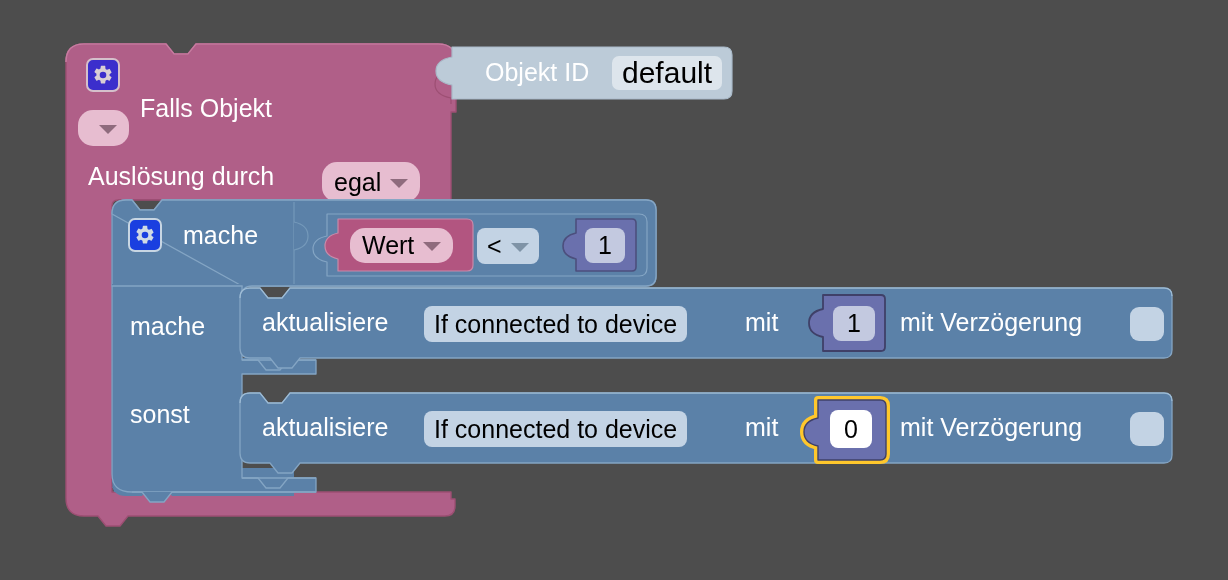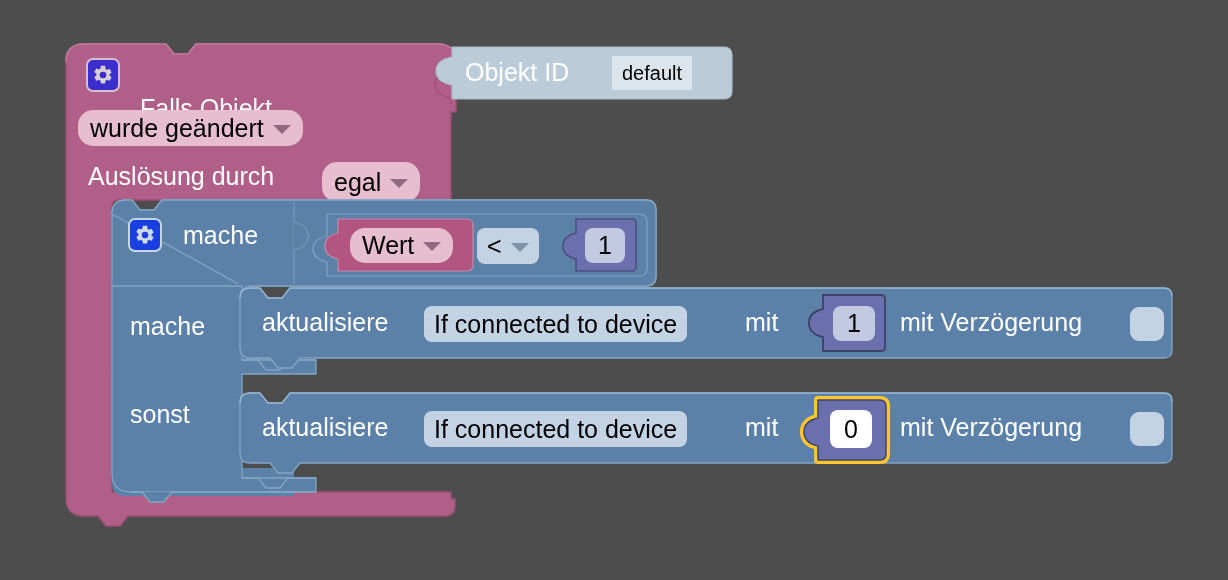--- a/index.html
+++ b/index.html
@@ -43,22 +43,22 @@
     box-sizing: border-box;
   }
   .field-pink {
     background: #e7bdd0;
     border-radius: 15px;
     font-size: 25px;
     padding: 0 12px;
   }
   .field-light {
     background: #dde5ec;
-    border-radius: 0;
-    font-size: 20px;
+    border-radius: 7px;
+    font-size: 30px;
     padding: 0 10px;
   }
   .field-lav {
     background: #c3c9e0;
     border-radius: 8px;
     font-size: 25px;
   }
   .field-white {
     background: #ffffff;
     border-radius: 8px;
@@ -150,21 +150,20 @@
 
     <div class="gear" style="left:20px; top:14px; width:34px; height:34px; background:#3b2ecc; border:2px solid #d5c0cb;">
       <svg width="22" height="22" viewBox="0 0 24 24" aria-hidden="true">
         <path fill="#d9cfd4" d="M19.14,12.94a7.49,7.49,0,0,0,.05-.94,7.49,7.49,0,0,0-.05-.94l2.03-1.58a0.49,0.49,0,0,0,.12-0.61l-1.92-3.32a0.49,0.49,0,0,0-.59-0.22l-2.39,.96a7.3,7.3,0,0,0-1.62-.94l-.36-2.54A0.48,0.48,0,0,0,13.93,2H10.07a0.48,0.48,0,0,0-.47.41L9.24,4.95a7.3,7.3,0,0,0-1.62,.94l-2.39-.96a0.49,0.49,0,0,0-.59,.22L2.72,8.47a0.49,0.49,0,0,0,.12,.61L4.87,10.66a7.49,7.49,0,0,0,0,1.88L2.84,14.12a0.49,0.49,0,0,0-.12,.61l1.92,3.32a0.49,0.49,0,0,0,.59,.22l2.39-.96a7.3,7.3,0,0,0,1.62,.94l.36,2.54a0.48,0.48,0,0,0,.47,.41h3.86a0.48,0.48,0,0,0,.47-.41l.36-2.54a7.3,7.3,0,0,0,1.62-.94l2.39,.96a0.49,0.49,0,0,0,.59-.22l1.92-3.32a0.49,0.49,0,0,0-.12-.61ZM12,15.6A3.6,3.6,0,1,1,15.6,12,3.6,3.6,0,0,1,12,15.6Z"></path>
       </svg>
     </div>
 
     <div class="lbl" style="left:74px; top:18px;margin-top:34px;">Falls Objekt</div>
 
     <div class="field field-pink" style="left:12px; top:66px; height:36px;">
-      <span>wurde geändert</span>
       <span class="caret"></span>
     </div>
 
     <div class="lbl" style="left:22px; top:120px;">Auslösung durch</div>
 
     <div class="field field-pink" style="left:256px; top:118px; height:40px;">
       <span>egal</span>
       <span class="caret"></span>
     </div>
   </div>
@@ -176,21 +175,21 @@
         L 284,0
         Q 292,0 292,8
         L 292,44
         Q 292,52 284,52
         L 12,52
         L 12,38
         q -16,-3 -16,-14
         q 0,-11 16,-14
         Z" fill="#bccbd8" stroke="#a9bac9" stroke-width="1.2" stroke-linejoin="round"></path>
     </svg>
-    <div class="lbl" style="left:25px; top:13px;">Objekt ID</div>
+    <div class="lbl" style="left:45px; top:13px;">Objekt ID</div>
     <div class="field field-light" style="left:172px; top:9px; height:34px;">
       <span>default</span>
     </div>
   </div>
 
   <div class="blk" style="left:112px; top:200px;">
     <svg width="560" height="300" viewBox="0 0 560 300">
 
       <path d="
         M 0,14

